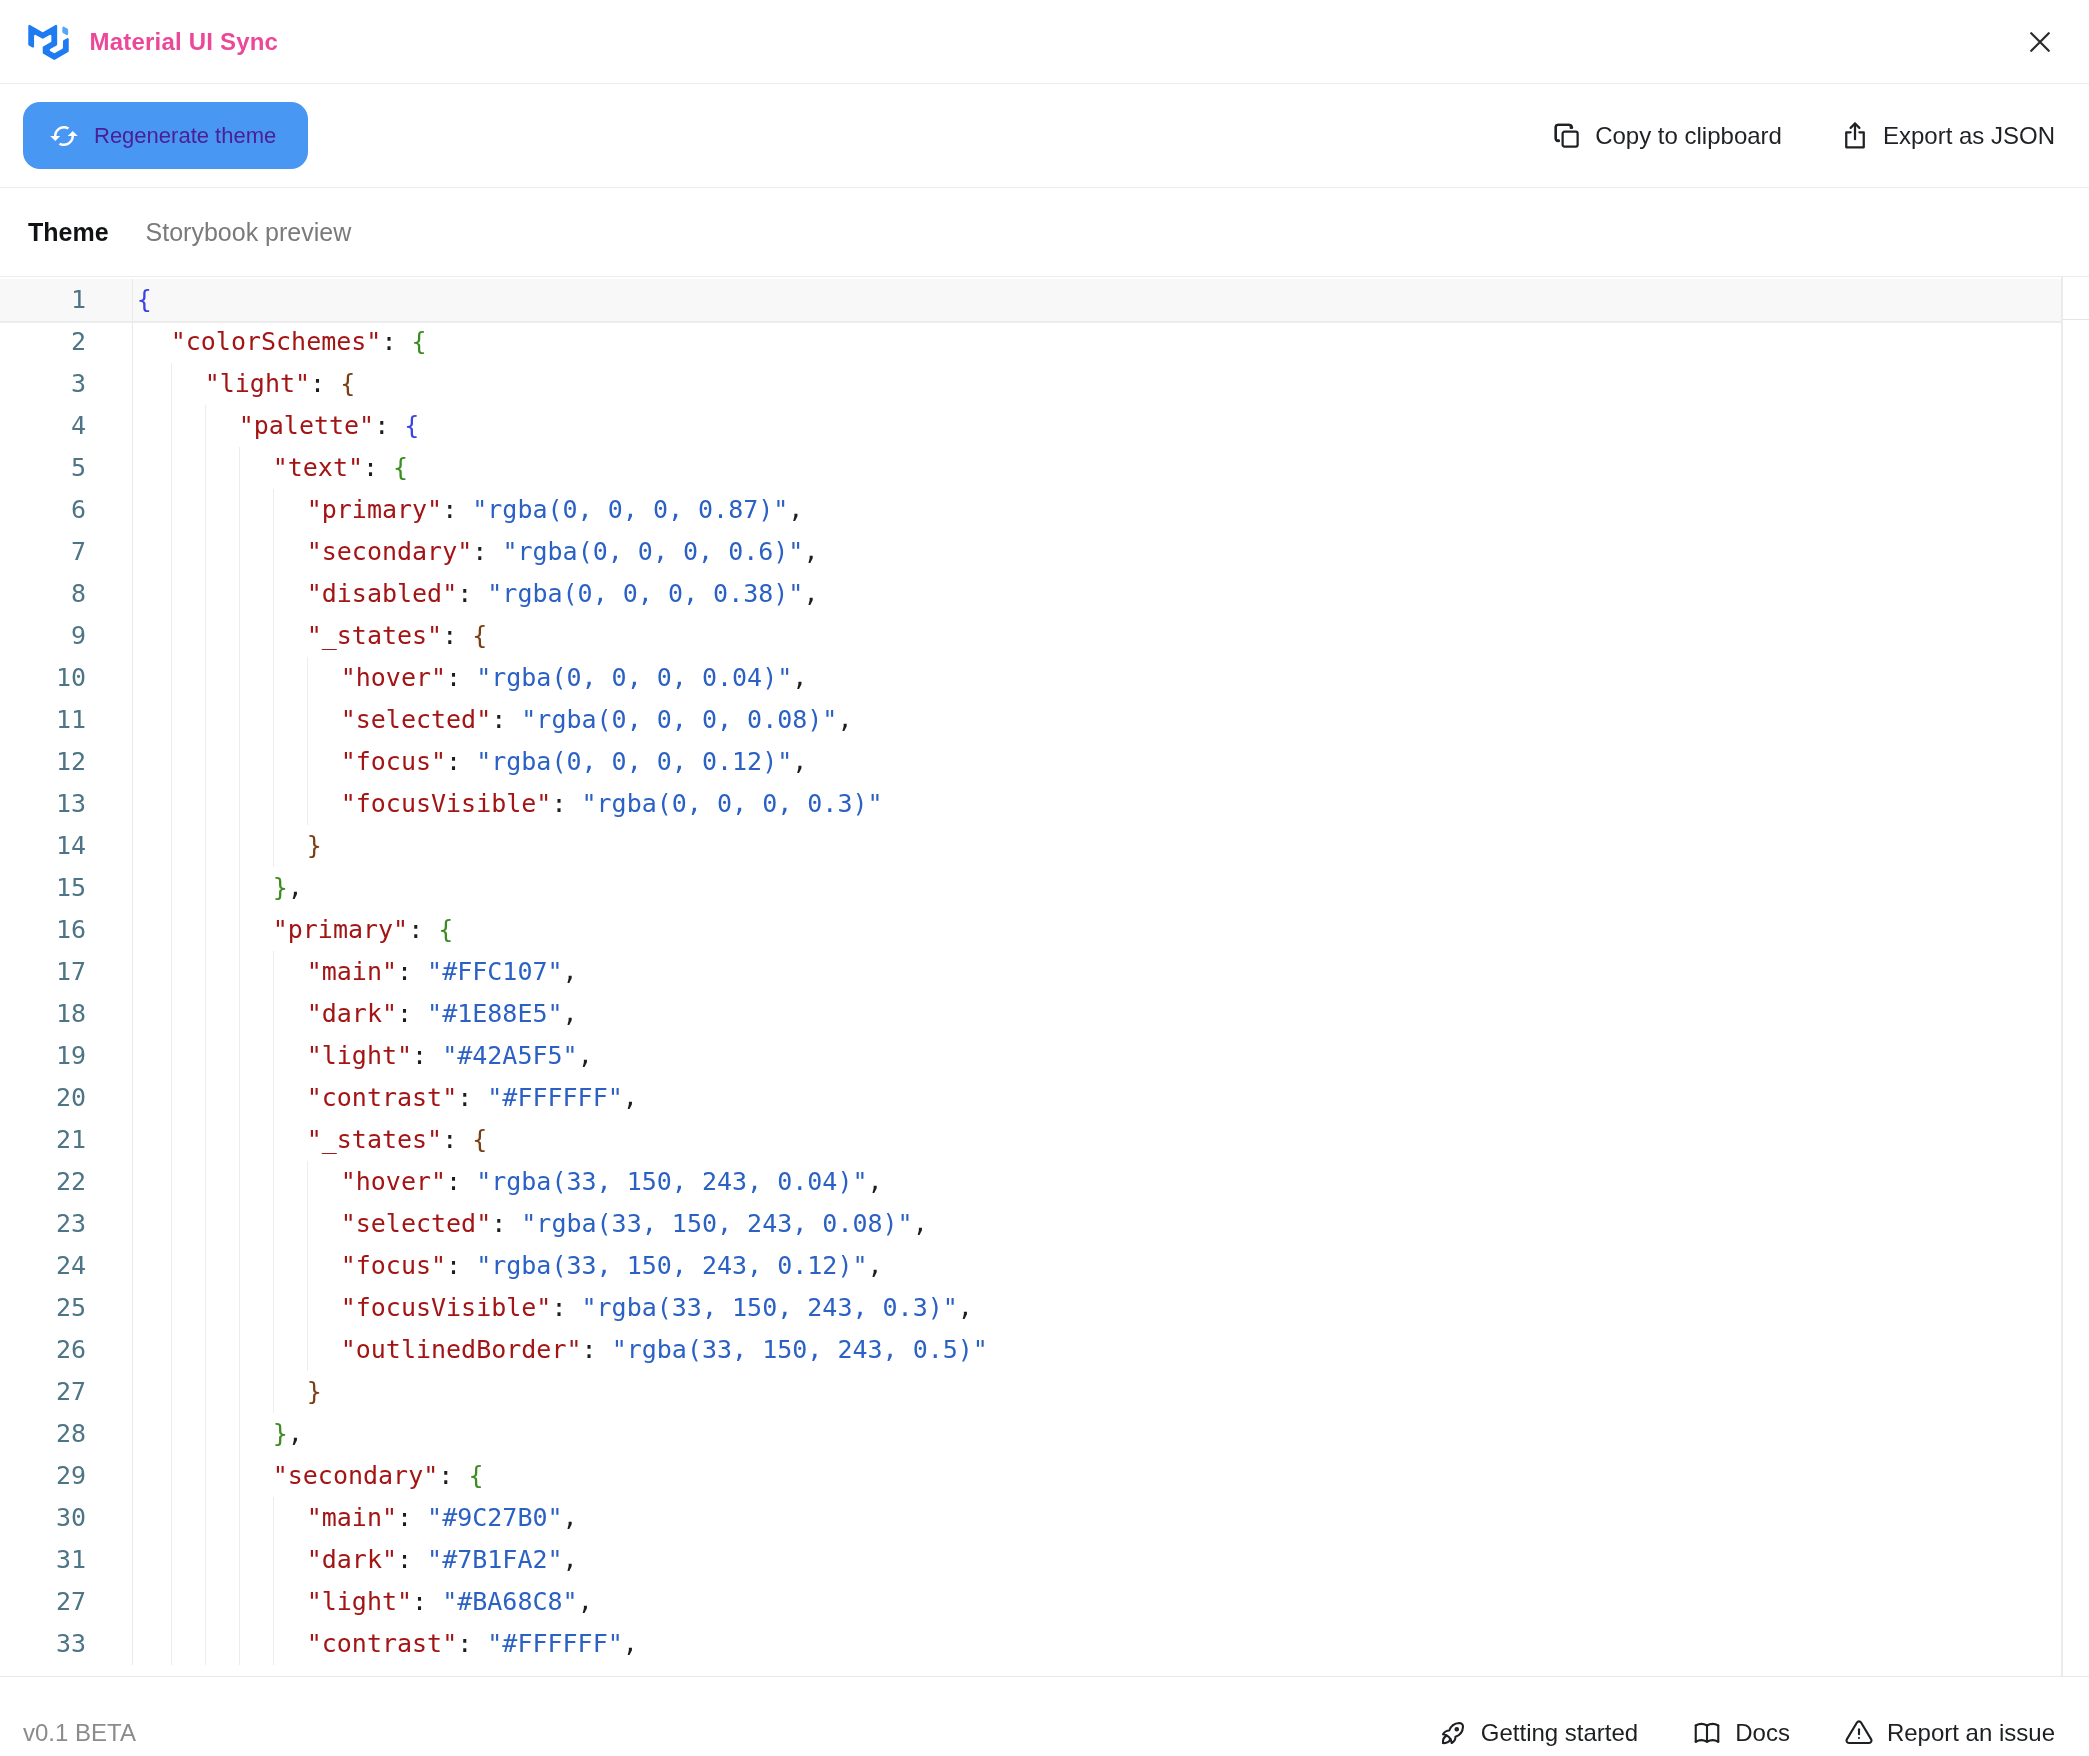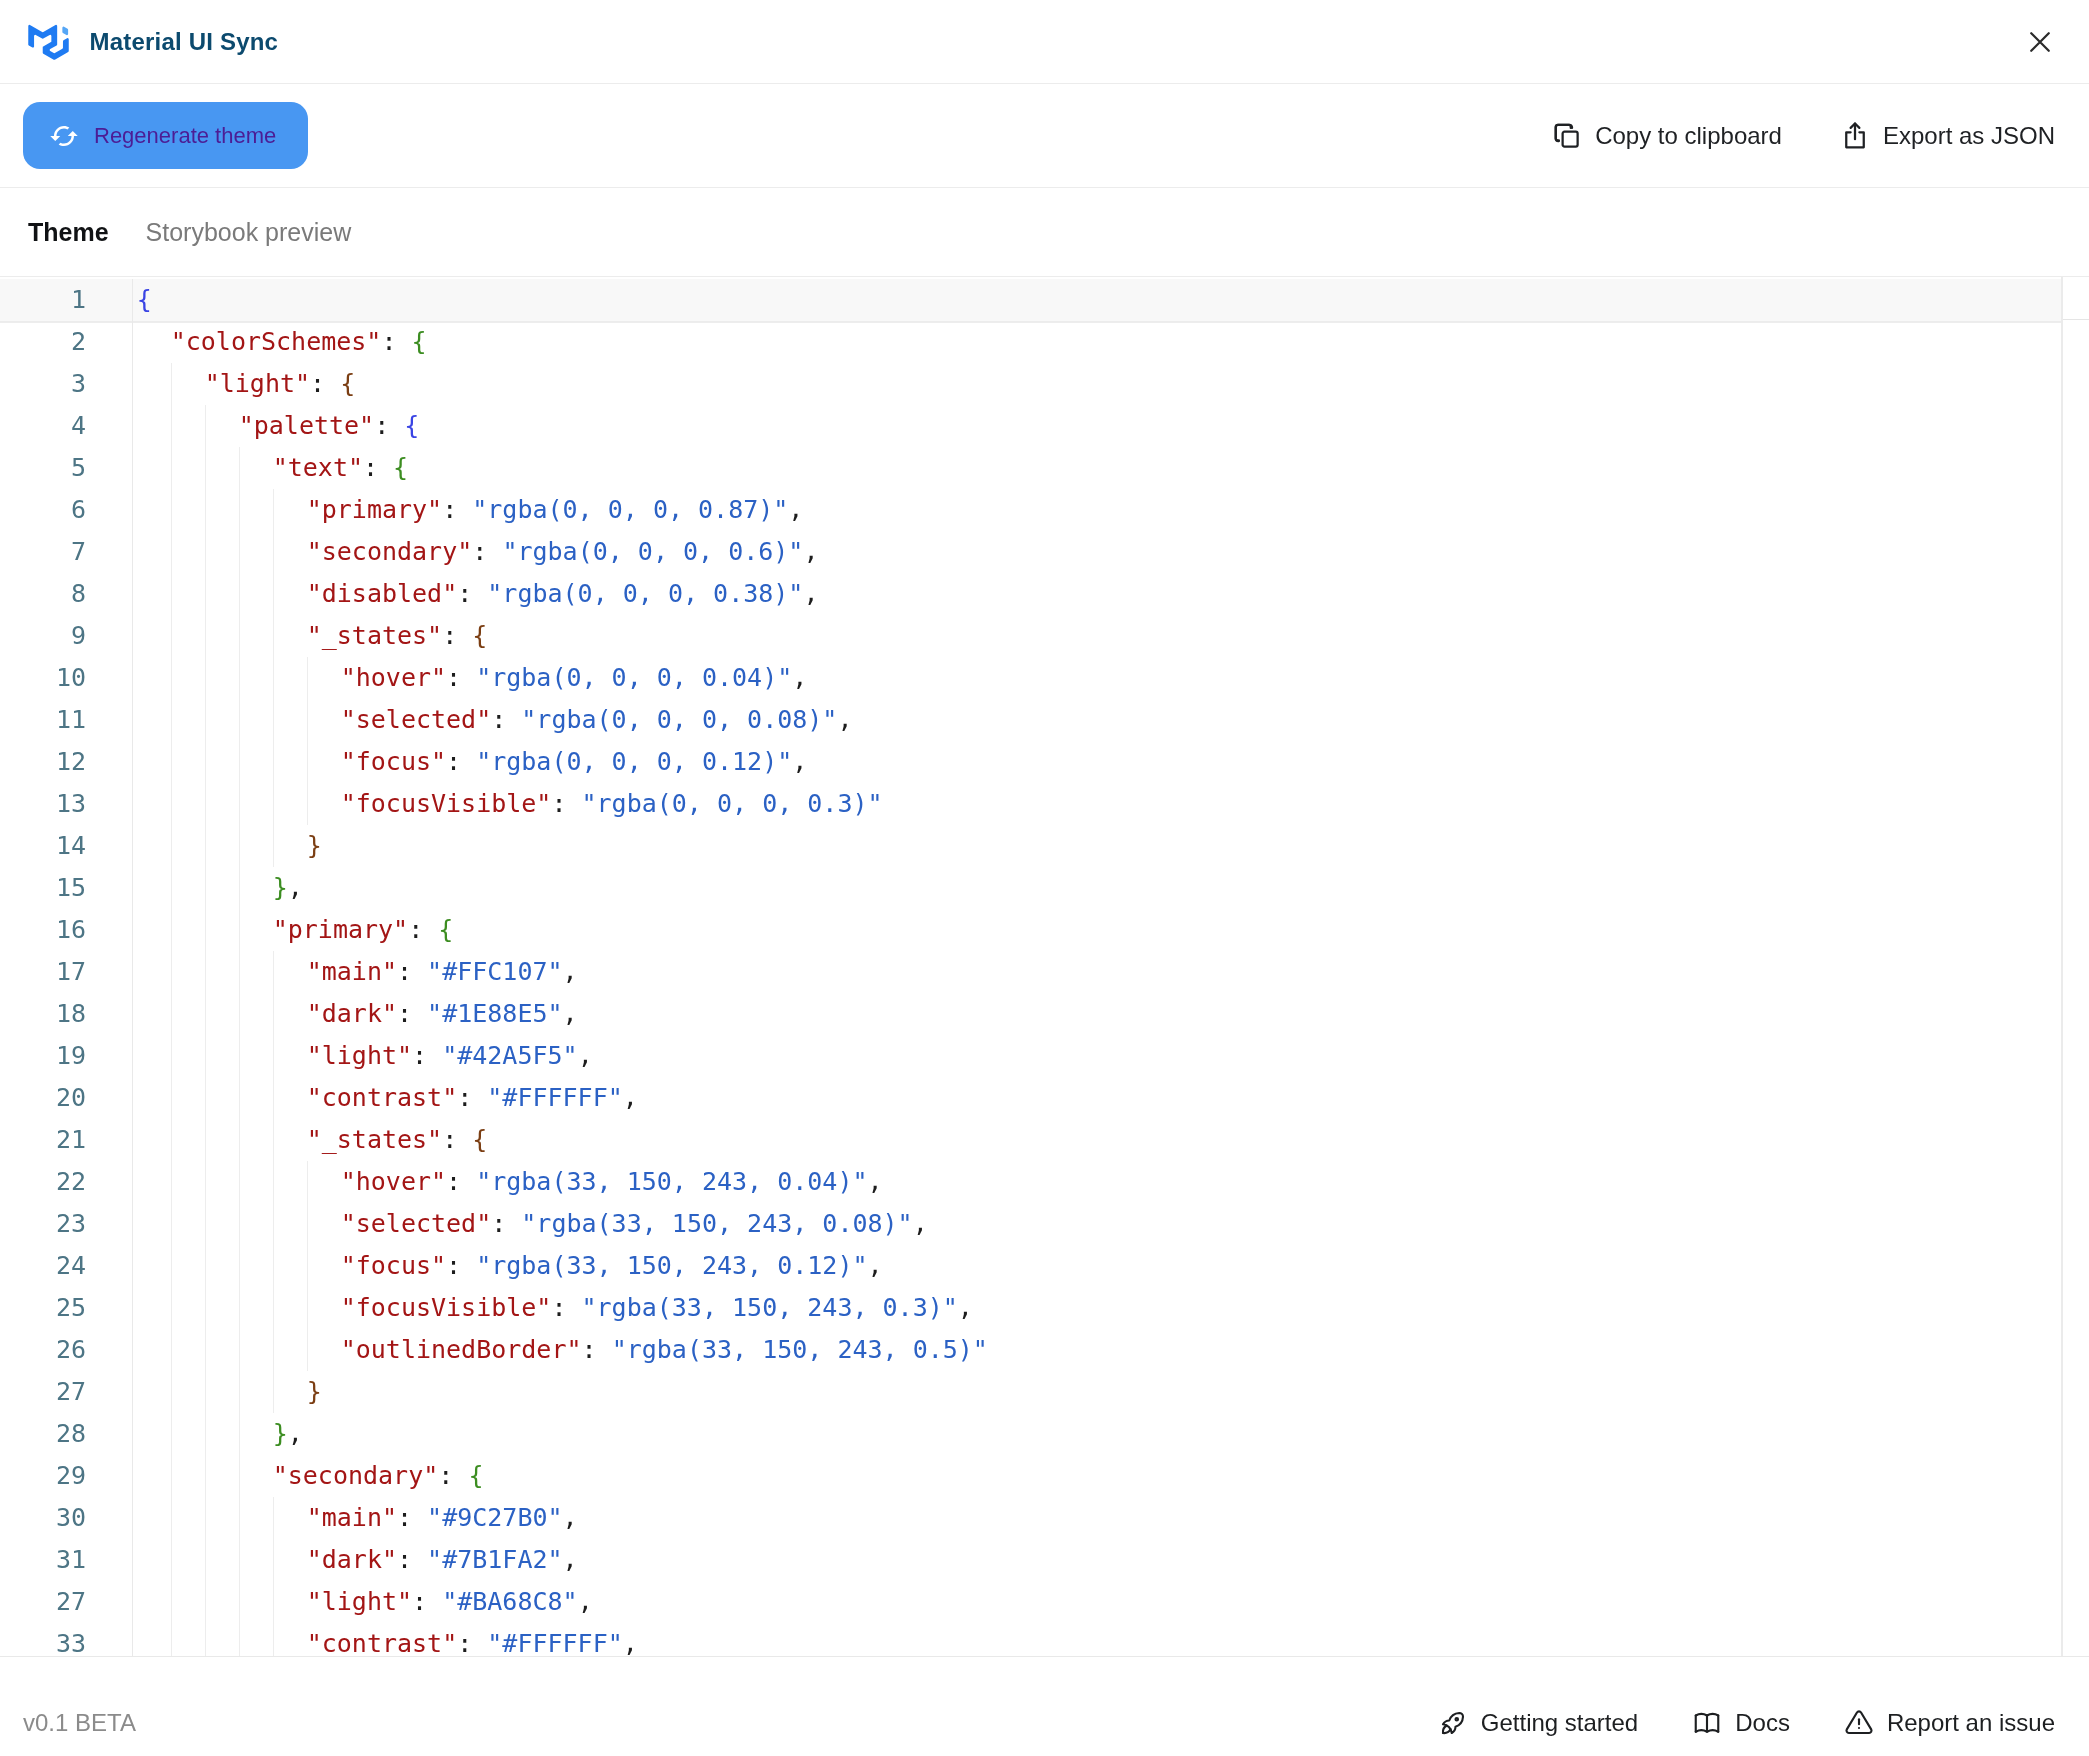--- a/index.html
+++ b/index.html
@@ -9,21 +9,21 @@
   }
   *{margin:0;padding:0;box-sizing:border-box;}
   html,body{width:2089px;height:1756px;background:#fff;overflow:hidden;
     font-family:"Liberation Sans",sans-serif;-webkit-font-smoothing:antialiased;}
   .window{width:2089px;height:1756px;display:flex;flex-direction:column;}
 
   
   .titlebar{height:84px;flex:0 0 auto;display:flex;align-items:center;
     padding:0 28px;border-bottom:1.9px solid var(--line);}
   .logo{width:41px;height:36px;flex:0 0 auto;}
-  .app-title{margin-left:20.5px;font-size:24px;font-weight:700;color:#0c4a6e;letter-spacing:0.2px;}
+  .app-title{margin-left:20.5px;font-size:24px;font-weight:700;color:#ec4899;letter-spacing:0.2px;}
   .spacer{flex:1 1 auto;}
   .icon-btn{background:none;border:none;cursor:pointer;display:flex;align-items:center;justify-content:center;padding:5.6px;}
 
   
   .toolbar{height:104px;flex:0 0 auto;display:flex;align-items:center;
     padding:0 34px 0 23px;border-bottom:1.9px solid var(--line);}
   .primary-btn{display:flex;align-items:center;gap:15px;background:var(--accent);
     color:#4c1d95;border:none;border-radius:17px;height:67px;padding:0 32px 0 26px;
     font-size:22px;font-family:"Liberation Sans",sans-serif;cursor:pointer;}
   .text-btn{display:flex;align-items:center;gap:13px;background:none;border:none;
@@ -49,21 +49,21 @@
   .src{flex:1 1 auto;padding-left:3.7px;overflow:hidden;}
   .guide{display:inline-block;width:34px;height:42px;vertical-align:top;}
   .guide:not(.g0){border-left:1.9px solid var(--guide);}
   .tk-k{color:var(--key);} .tk-v{color:var(--val);} .tk-p{color:var(--punct);}
   .tk-b1{color:var(--b1);} .tk-b2{color:var(--b2);} .tk-b3{color:var(--b3);}
   .vtrack{position:absolute;top:0;bottom:0;right:26px;width:1.9px;background:#ebebeb;}
   .vthumb{position:absolute;top:0;right:0;width:26px;height:43px;background:#fff;
     border-bottom:1.9px solid #e5e5e5;cursor:pointer;}
 
   
-  .footer{height:100px;flex:0 0 auto;display:flex;align-items:center;
+  .footer{height:80px;flex:0 0 auto;display:flex;align-items:center;
     border-top:1.9px solid #e9e9e9;padding:32px 34px 0 23px;}
   .version{font-size:24px;color:#8b8b8b;}
   .foot-links{margin-left:auto;display:flex;align-items:center;gap:54px;}
   .foot-link{display:flex;align-items:center;gap:13px;background:none;border:none;cursor:pointer;
     font-size:24px;color:#1d1f21;font-family:"Liberation Sans",sans-serif;}
 </style>
 </head>
 <body>
 
 <div class="window">

